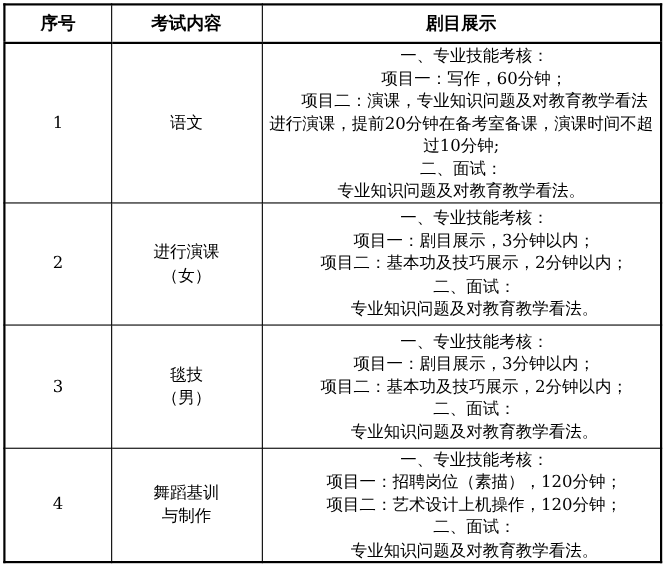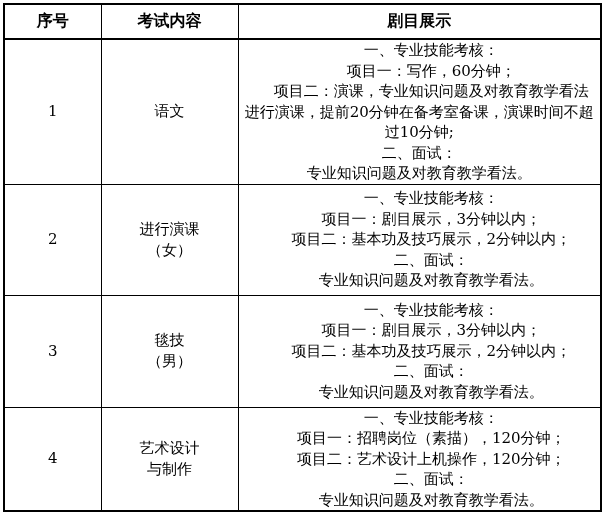--- a/index.html
+++ b/index.html
@@ -129,21 +129,21 @@
             <div class="ln ind">项目一：剧目展示，3分钟以内；</div>
             <div class="ln ind">项目二：基本功及技巧展示，2分钟以内；</div>
             <div class="ln ind">二、面试：</div>
             <div class="ln ind">专业知识问题及对教育教学看法。</div>
           </div>
         </td>
       </tr>
       <tr class="r4">
         <td class="seq-cell">4</td>
         <td class="pos-cell">
-          <div class="pos-line">艺术设计</div>
+          <div class="pos-line">舞蹈基训</div>
           <div class="pos-line">与制作</div>
         </td>
         <td class="content-cell">
           <div class="content-block">
             <div class="ln ind">一、专业技能考核：</div>
             <div class="ln ind">项目一：招聘岗位（素描），120分钟；</div>
             <div class="ln ind">项目二：艺术设计上机操作，120分钟；</div>
             <div class="ln ind">二、面试：</div>
             <div class="ln ind">专业知识问题及对教育教学看法。</div>
           </div>

